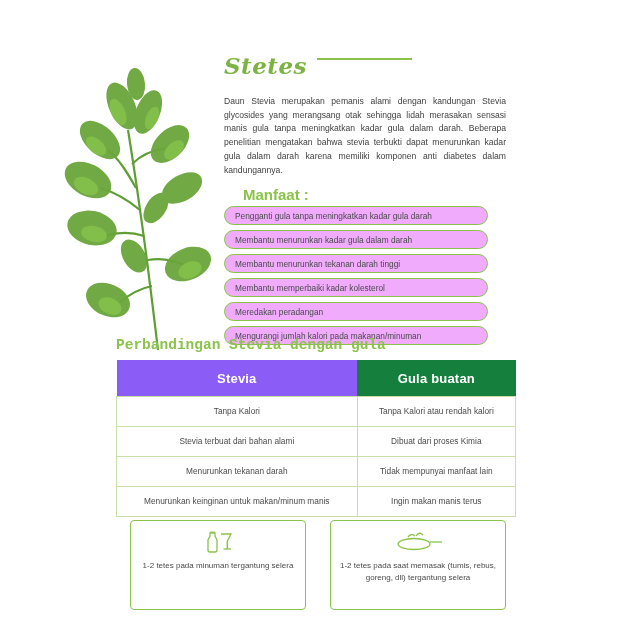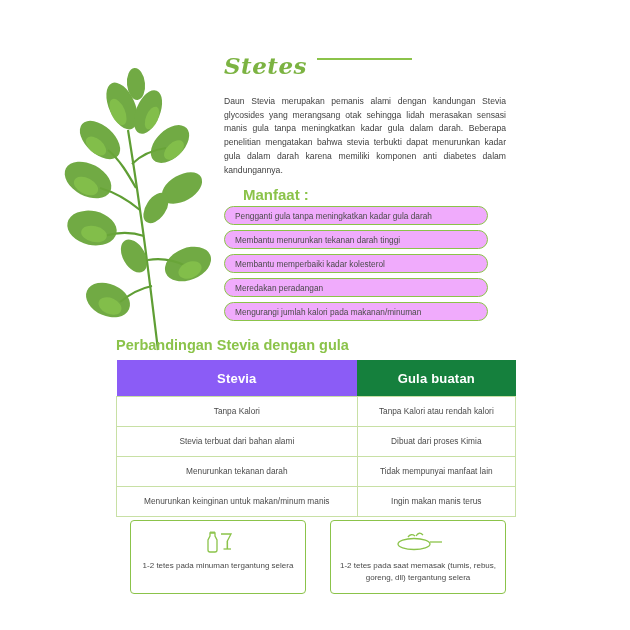--- a/index.html
+++ b/index.html
@@ -79,20 +79,21 @@
     color: #8bc34a;
     margin-left: 19px;
   }
   .h-perbandingan {
     position: absolute;
     left: 116px;
     top: 337px;
     font-size: 14.5px;
     font-weight: bold;
     color: #8bc34a;
+    font-family: Liberation Mono, monospace;
   }
   .h-cara {
     position: absolute;
     left: 116px;
     top: 498px;
     font-size: 14.5px;
     font-weight: bold;
     color: #8bc34a;
   }
 
@@ -150,21 +151,21 @@
   .usage {
     position: absolute;
     left: 130px;
     top: 520px;
     width: 376px;
     display: flex;
     justify-content: space-between;
   }
   .usage-card {
     width: 176px;
-    height: 74px;
+    height: 90px;
     border: 1px solid #8bc34a;
     border-radius: 4px;
     background: #ffffff;
     display: flex;
     flex-direction: column;
     align-items: center;
     justify-content: flex-start;
     padding-top: 8px;
     box-sizing: border-box;
   }
@@ -225,20 +226,21 @@
     <span class="brand-name">Stetes</span>
     <span class="brand-rule"></span>
   </div>
 
   <p class="intro">Daun Stevia merupakan pemanis alami dengan kandungan Stevia glycosides  yang merangsang otak sehingga lidah merasakan sensasi manis gula tanpa meningkatkan kadar gula dalam darah. Beberapa penelitian mengatakan bahwa stevia terbukti dapat menurunkan kadar gula dalam darah karena memiliki komponen anti diabetes dalam kandungannya.</p>
 
   <div class="h-manfaat">Manfaat :</div>
 
   <div class="pills">
     <div class="pill">Pengganti gula tanpa meningkatkan kadar gula darah</div>
+    <div class="pill">Membantu menurunkan kadar gula dalam darah</div>
     <div class="pill">Membantu menurunkan tekanan darah tinggi</div>
     <div class="pill">Membantu memperbaiki kadar kolesterol</div>
     <div class="pill">Meredakan peradangan</div>
     <div class="pill">Mengurangi jumlah kalori pada makanan/minuman</div>
   </div>
 
   <div class="h-perbandingan">Perbandingan Stevia dengan gula</div>
 
   <table class="cmp">
     <thead>

